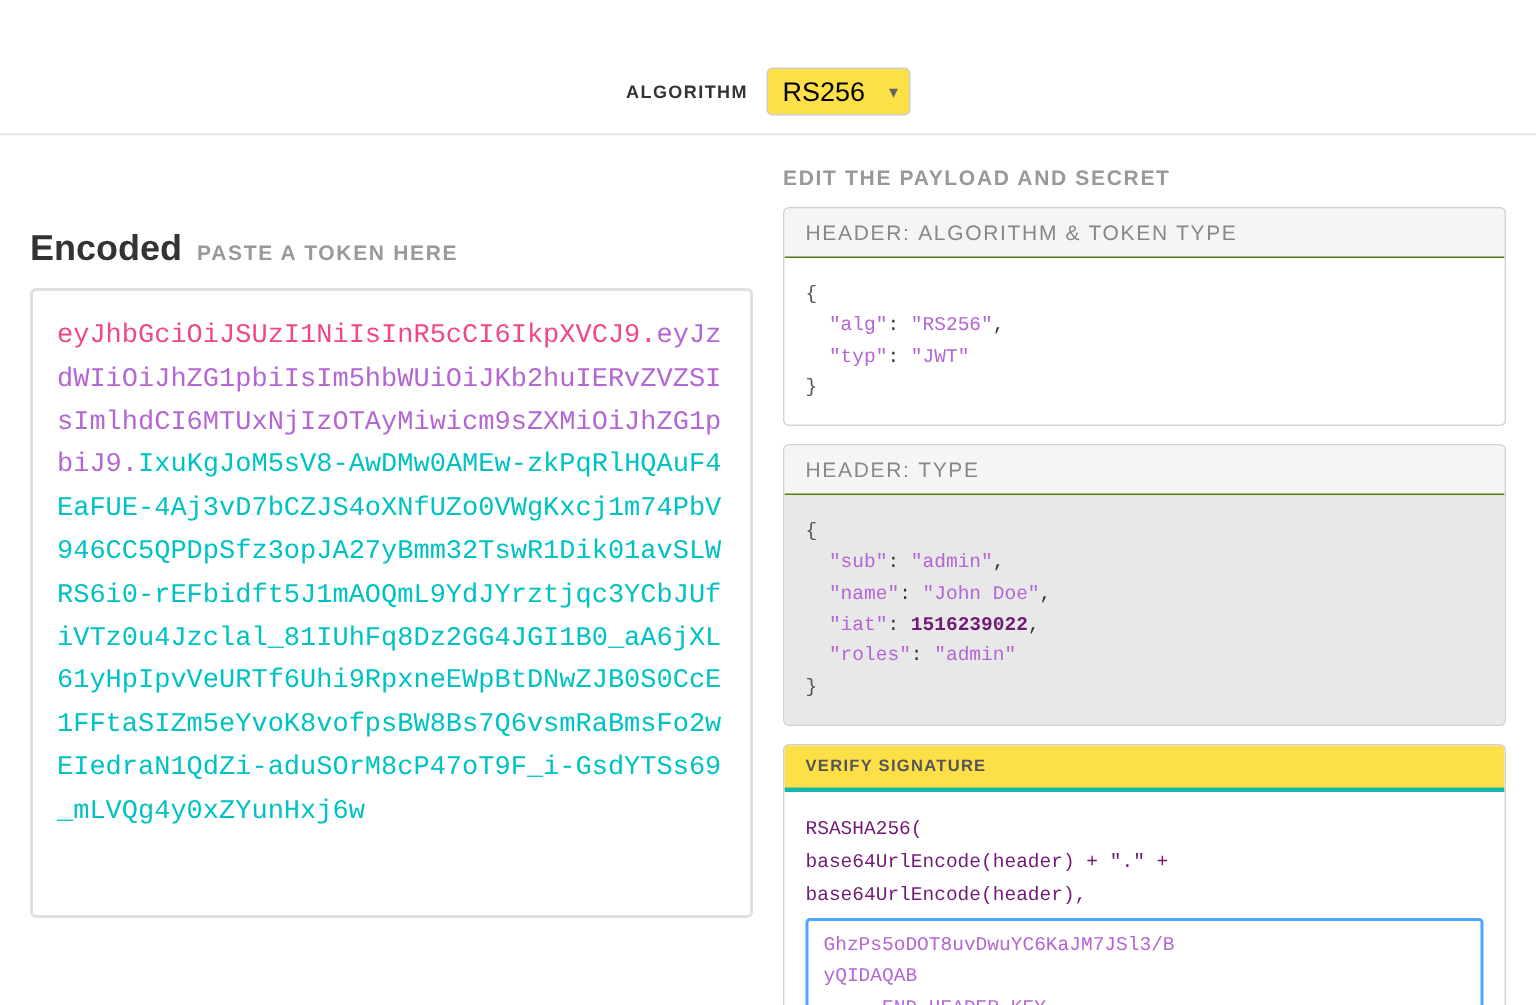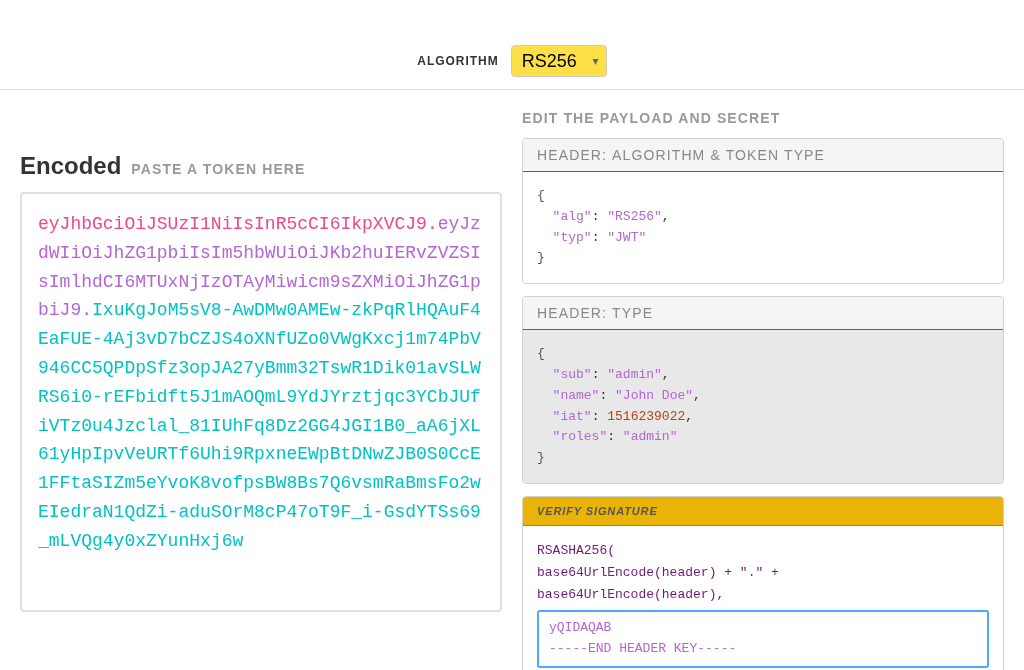--- a/index.html
+++ b/index.html
@@ -119,38 +119,37 @@
       padding: 14px;
       font-family: 'Courier New', monospace;
       font-size: 13px;
       line-height: 1.6;
       background: #fff;
     }
     .section-body.payload-body {
       background: #e8e8e8;
     }
     .json-key { color: #b366d4; }
-    .json-val { color: #c2410c; }
+    .json-val { color: #701a75; font-weight: bold; }
     .json-str { color: #b366d4; }
     .json-brace { color: #555; }
 
     .verify-section {
       border: 1px solid #d0d0d0;
       border-radius: 4px;
       overflow: hidden;
     }
     .verify-header {
       padding: 8px 14px;
       font-size: 11px;
       font-weight: 700;
       letter-spacing: 0.08em;
       color: #555;
-      background: #eab308;
-      border-bottom: 1px solid #14b8a6;
-      font-style: italic;
+      background: #fde047;
+      border-bottom: 3px solid #14b8a6;
     }
     .verify-body {
       padding: 14px;
       font-family: 'Courier New', monospace;
       font-size: 13px;
       line-height: 1.7;
       background: #fff;
     }
     .verify-func { color: #701a75; }
     .verify-key-box {
@@ -238,20 +237,21 @@
       </div>
     </div>
 
     <div class="verify-section">
       <div class="verify-header">VERIFY SIGNATURE</div>
       <div class="verify-body">
         <span class="verify-func">RSASHA256(</span><br>
         <span class="verify-func">  base64UrlEncode(header) + "." +</span><br>
         <span class="verify-func">  base64UrlEncode(header),</span><br>
         <div class="verify-key-box">
+          <div class="verify-key-box-text">GhzPs5oDOT8uvDwuYC6KaJM7JSl3/B</div>
           <div class="verify-key-box-text">yQIDAQAB</div>
           <div class="verify-key-box-text">-----END HEADER KEY-----</div>
         </div>
         
         
         
       </div>
     </div>
 
   </div>

